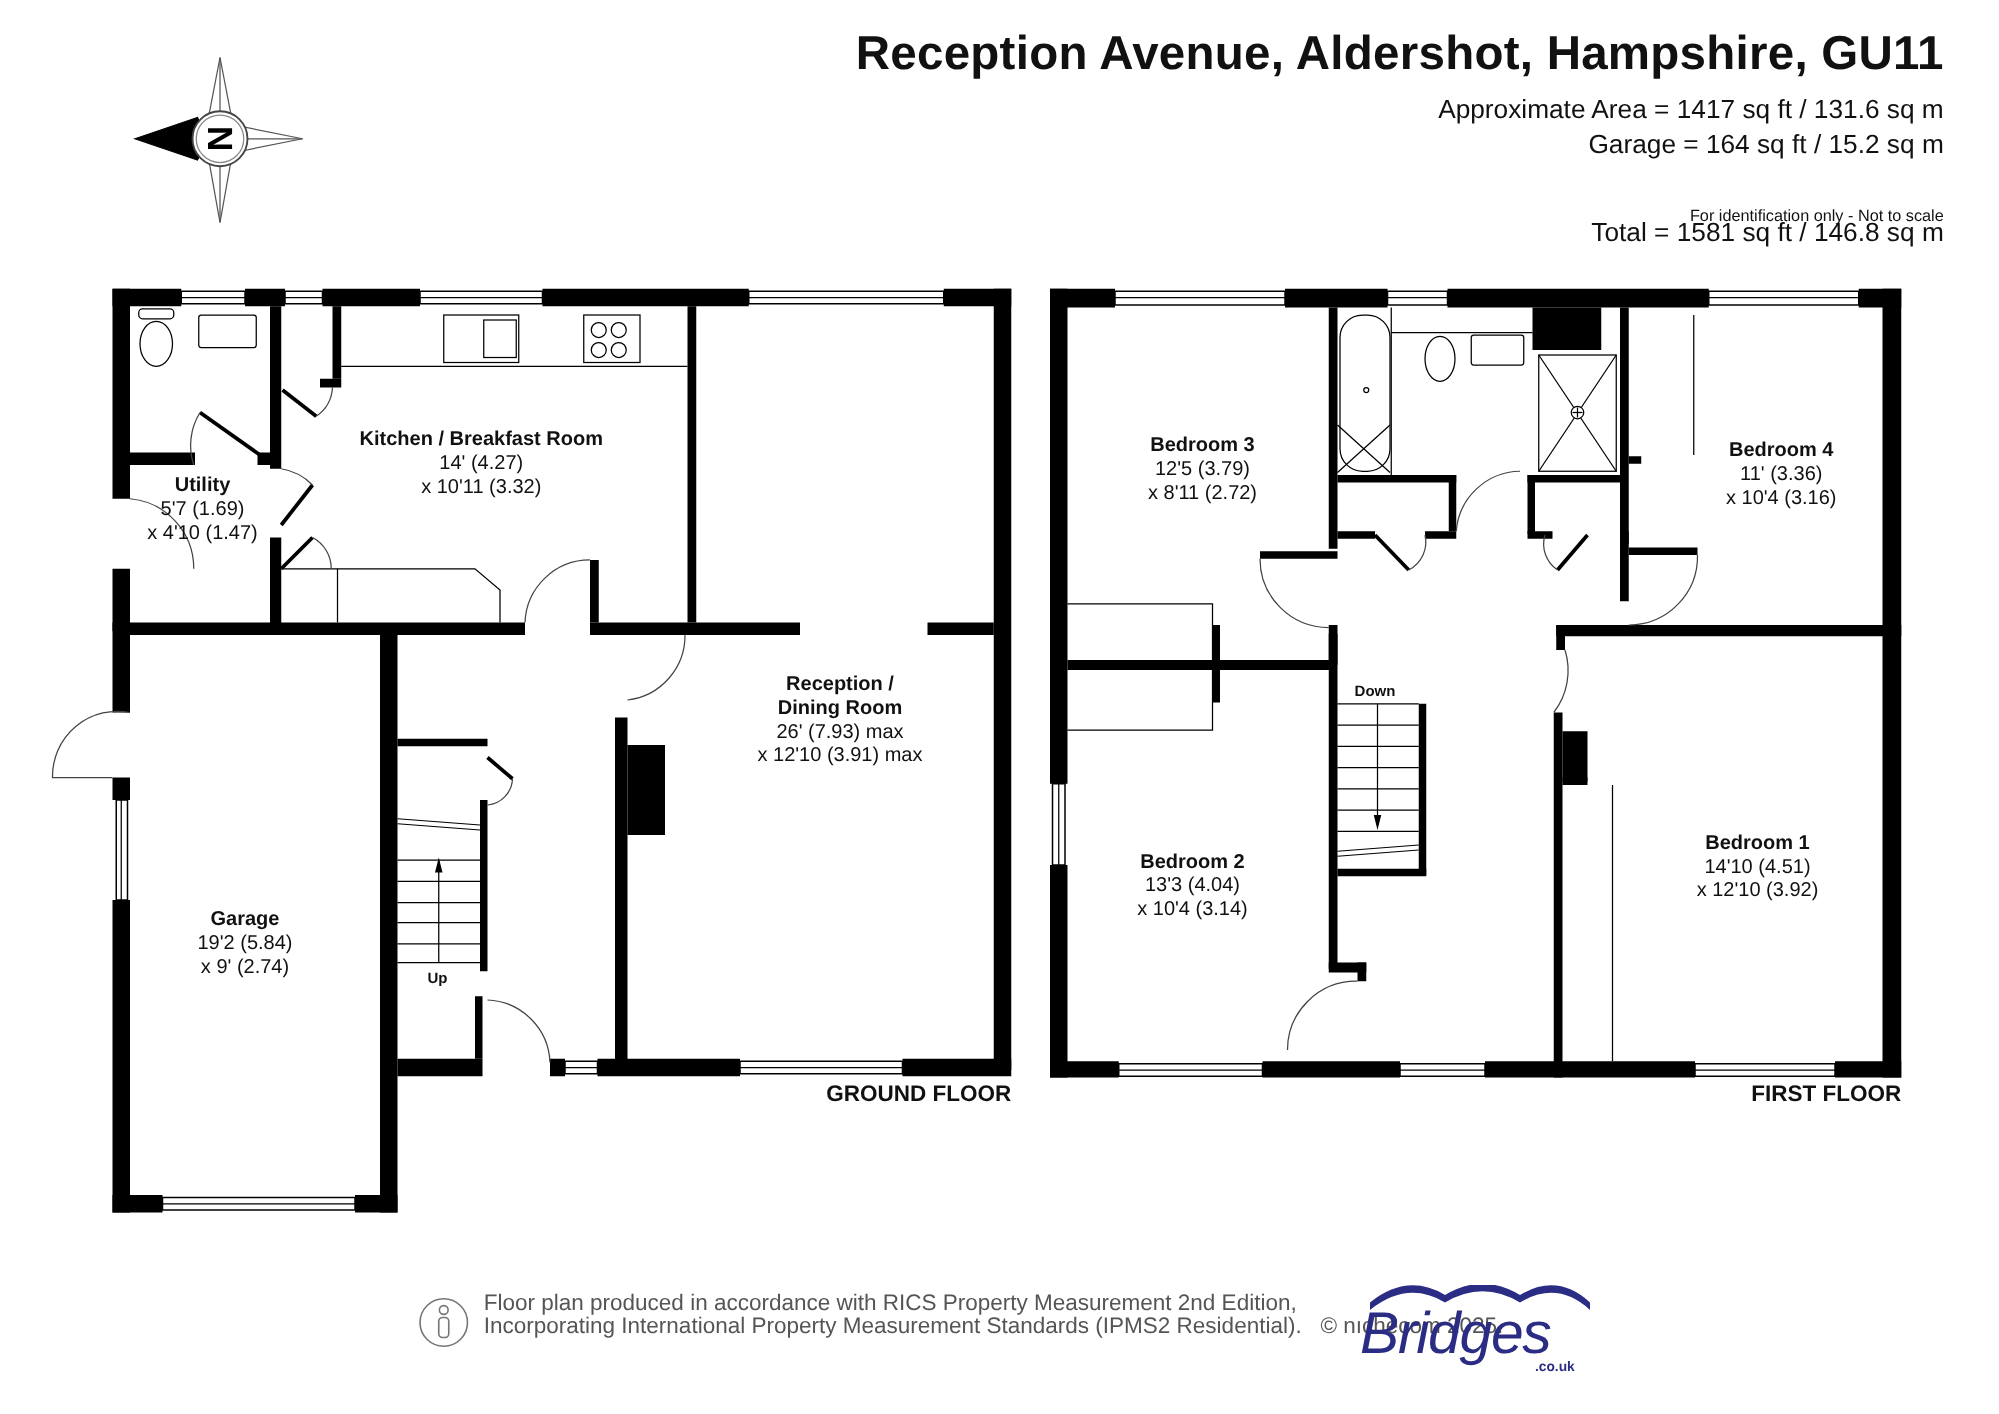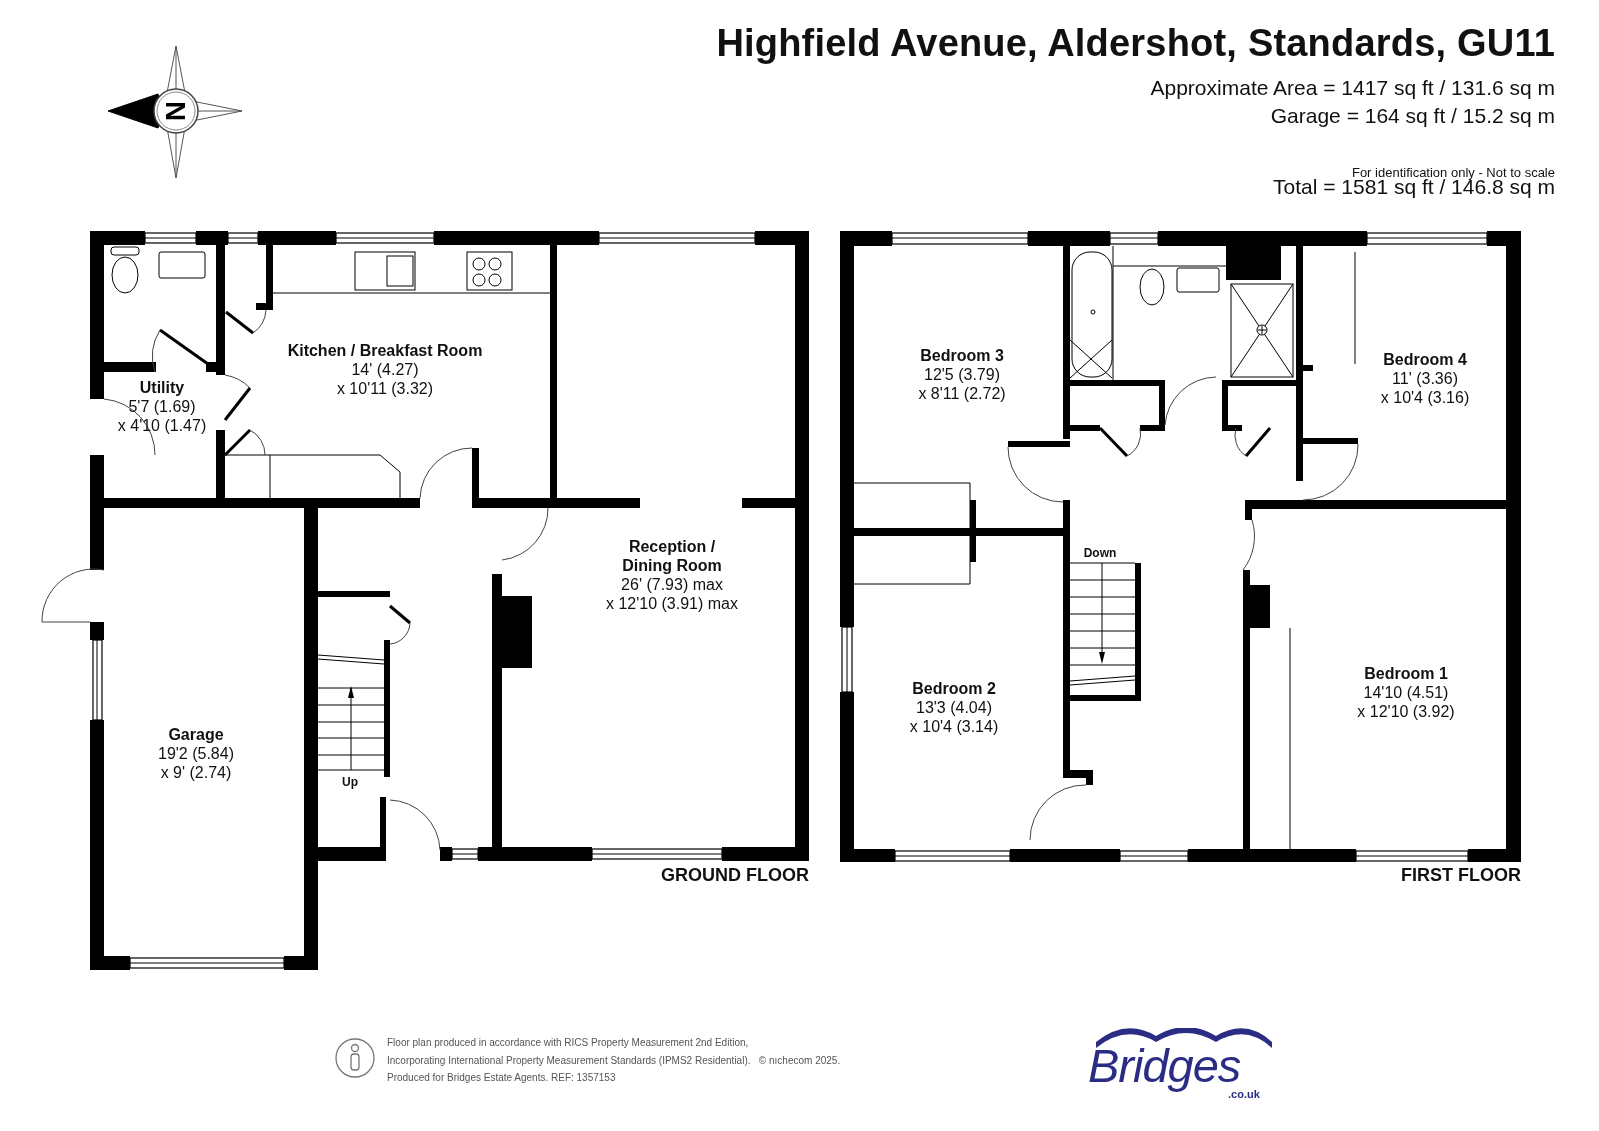--- a/index.html
+++ b/index.html
@@ -5,30 +5,30 @@
   html, body { margin:0; padding:0; background:#ffffff; }
   body { width:1599px; height:1131px; position:relative; overflow:hidden; font-family:"Liberation Sans", sans-serif; color:#111; }
   .title { position:absolute; right:44px; top:22px; font-size:38px; font-weight:bold; letter-spacing:0.2px; white-space:nowrap; }
   .area-line { position:absolute; right:44px; font-size:21px; white-space:nowrap; }
   .disclaimer { position:absolute; right:44px; top:165px; font-size:13px; white-space:nowrap; }
   #plan { position:absolute; left:0; top:0; }
   .room-name { font-family:"Liberation Sans", sans-serif; font-weight:bold; font-size:16px; fill:#111; }
   .room-dim { font-family:"Liberation Sans", sans-serif; font-size:16px; fill:#111; }
   .floor-label { font-family:"Liberation Sans", sans-serif; font-weight:bold; font-size:18px; fill:#111; }
   .stair-label { font-family:"Liberation Sans", sans-serif; font-weight:bold; font-size:12px; fill:#111; }
-  .footer-text { position:absolute; left:387px; top:1034px; font-size:10px; line-height:17.5px; color:#555; white-space:nowrap; }
+  .footer-text { position:absolute; left:387px; top:1034px; font-size:18px; line-height:17.5px; color:#555; white-space:nowrap; }
   .footer-icon { position:absolute; left:335px; top:1035px; width:40px; height:46px; }
   .logo { position:absolute; left:1088px; top:1028px; width:180px; height:70px; }
   .logo-word { position:absolute; left:0; top:10px; font-size:47px; font-weight:normal; font-style:italic; color:#2b2c83; letter-spacing:-1px; }
   .logo-sub { position:absolute; left:140px; top:60px; font-size:11px; font-weight:bold; color:#2b2c83; }
 </style>
 </head>
 <body>
 
-<div class="title">Highfield Avenue, Aldershot, Standards, GU11</div>
+<div class="title">Reception Avenue, Aldershot, Hampshire, GU11</div>
 <div class="area-line" style="top:76px;">Approximate Area = 1417 sq ft / 131.6 sq m</div>
 <div class="area-line" style="top:104px;">Garage = 164 sq ft / 15.2 sq m</div>
 <div class="area-line" style="top:131px;margin-top:44px;">Total = 1581 sq ft / 146.8 sq m</div>
 <div class="disclaimer">For identification only - Not to scale</div>
 
 <svg id="plan" width="1599" height="1131" viewBox="0 0 1599 1131" xmlns="http://www.w3.org/2000/svg">
 
   <g stroke="#555" stroke-width="1" fill="#fff">
     <polygon points="176,46 186,98 176,108 166,98"></polygon>
     <polygon points="176,178 186,122 176,112 166,122"></polygon>
@@ -329,21 +329,20 @@
 </svg>
 
 <svg class="footer-icon" viewBox="0 0 40 46">
   <circle cx="20" cy="23" r="19" fill="none" stroke="#777" stroke-width="1.3"></circle>
   <circle cx="20" cy="13" r="3.5" fill="none" stroke="#777" stroke-width="1.3"></circle>
   <rect x="16" y="19" width="8" height="16" rx="3" fill="none" stroke="#777" stroke-width="1.3"></rect>
 </svg>
 <div class="footer-text">
   <div>Floor plan produced in accordance with RICS Property Measurement 2nd Edition,</div>
   <div><span>Incorporating International Property Measurement Standards (IPMS2 Residential).</span>&nbsp;&nbsp;&nbsp;<span>© nıchecom 2025.</span></div>
-  <div>Produced for Bridges Estate Agents.    REF: 1357153</div>
 </div>
 
 <div class="logo">
   <svg width="180" height="22" viewBox="0 0 180 22" style="position:absolute;left:8px;top:0;">
     <path d="M0 20 Q30 -4 60 14 Q90 -4 120 14 Q150 -4 176 20 L176 14 Q150 -10 120 8 Q90 -10 60 8 Q30 -10 0 14 Z" fill="#2b2c83"></path>
   </svg>
   <div class="logo-word">Bridges</div>
   <div class="logo-sub">.co.uk</div>
 </div>
 

